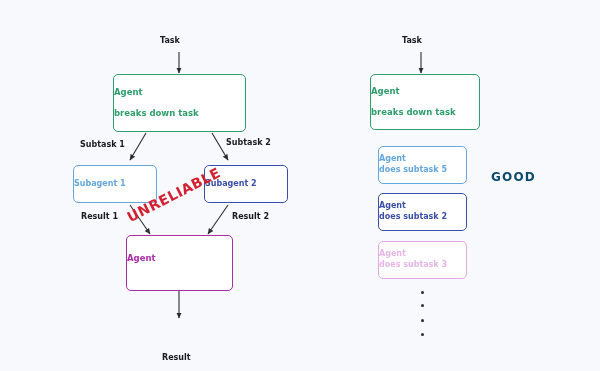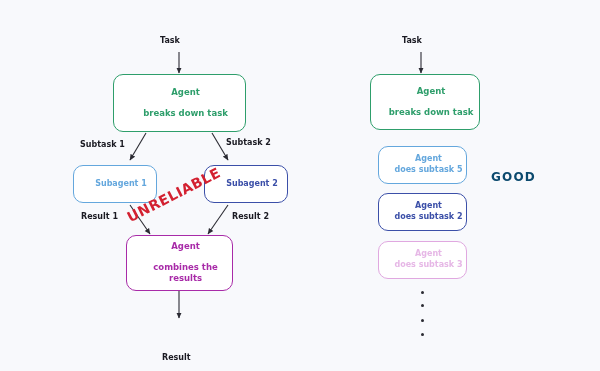--- a/index.html
+++ b/index.html
@@ -23,28 +23,27 @@
     left: 0;
     top: 0;
     width: 600px;
     height: 371px;
     pointer-events: none;
   }
   .node {
     position: absolute;
     box-sizing: border-box;
     background: #ffffff;
-    border-radius: 10px;
+    border-radius: 5px;
     display: flex;
     flex-direction: column;
-    align-items: center;
+    align-items: flex-start;
     justify-content: center;
     text-align: center;
     line-height: 1.35;
-    padding-left: 12px;
   }
   .node .l1 { font-weight: bold; }
   .node .l2 { font-weight: bold; }
 
   
   .node.green {
     border: 1.6px solid #2e9e6b;
     color: #2e9e6b;
     font-size: 8.5px;
   }
@@ -155,21 +154,20 @@
     <span class="l1">Subagent 2</span>
   </div>
 
   <div class="edge-label" style="left:81px; top:212px;">Result 1</div>
   <div class="edge-label" style="left:232px; top:212px;">Result 2</div>
 
   <div class="annot-unreliable" style="left:128px; top:210px;">UNRELIABLE</div>
 
   <div class="node magenta" style="left:126px; top:235px; width:107px; height:56px;">
     <span class="l1">Agent</span>
-    <span class="l2">combines the results</span>
   </div>
 
   <div class="edge-label" style="left:162px; top:323px;margin-top:30px;">Result</div>
 
   <div class="edge-label" style="left:402px; top:36px;">Task</div>
 
   <div class="node green" style="left:370px; top:74px; width:110px; height:56px;">
     <span class="l1">Agent</span>
     <span class="l2">breaks down task</span>
   </div>

